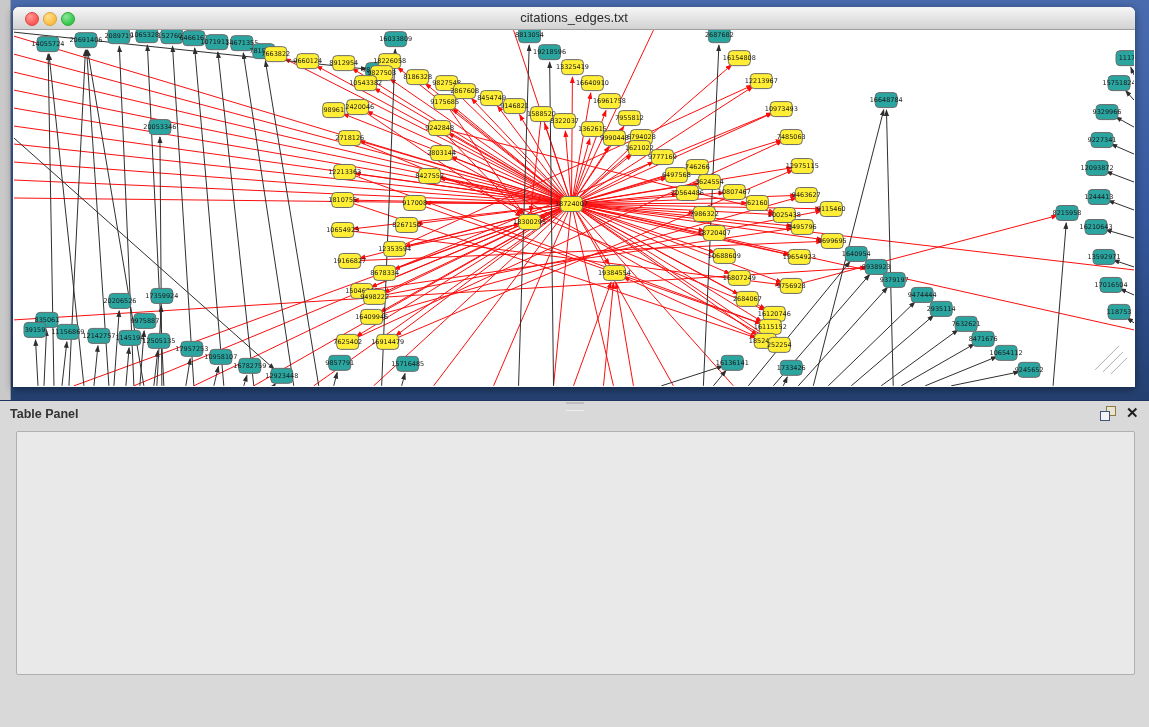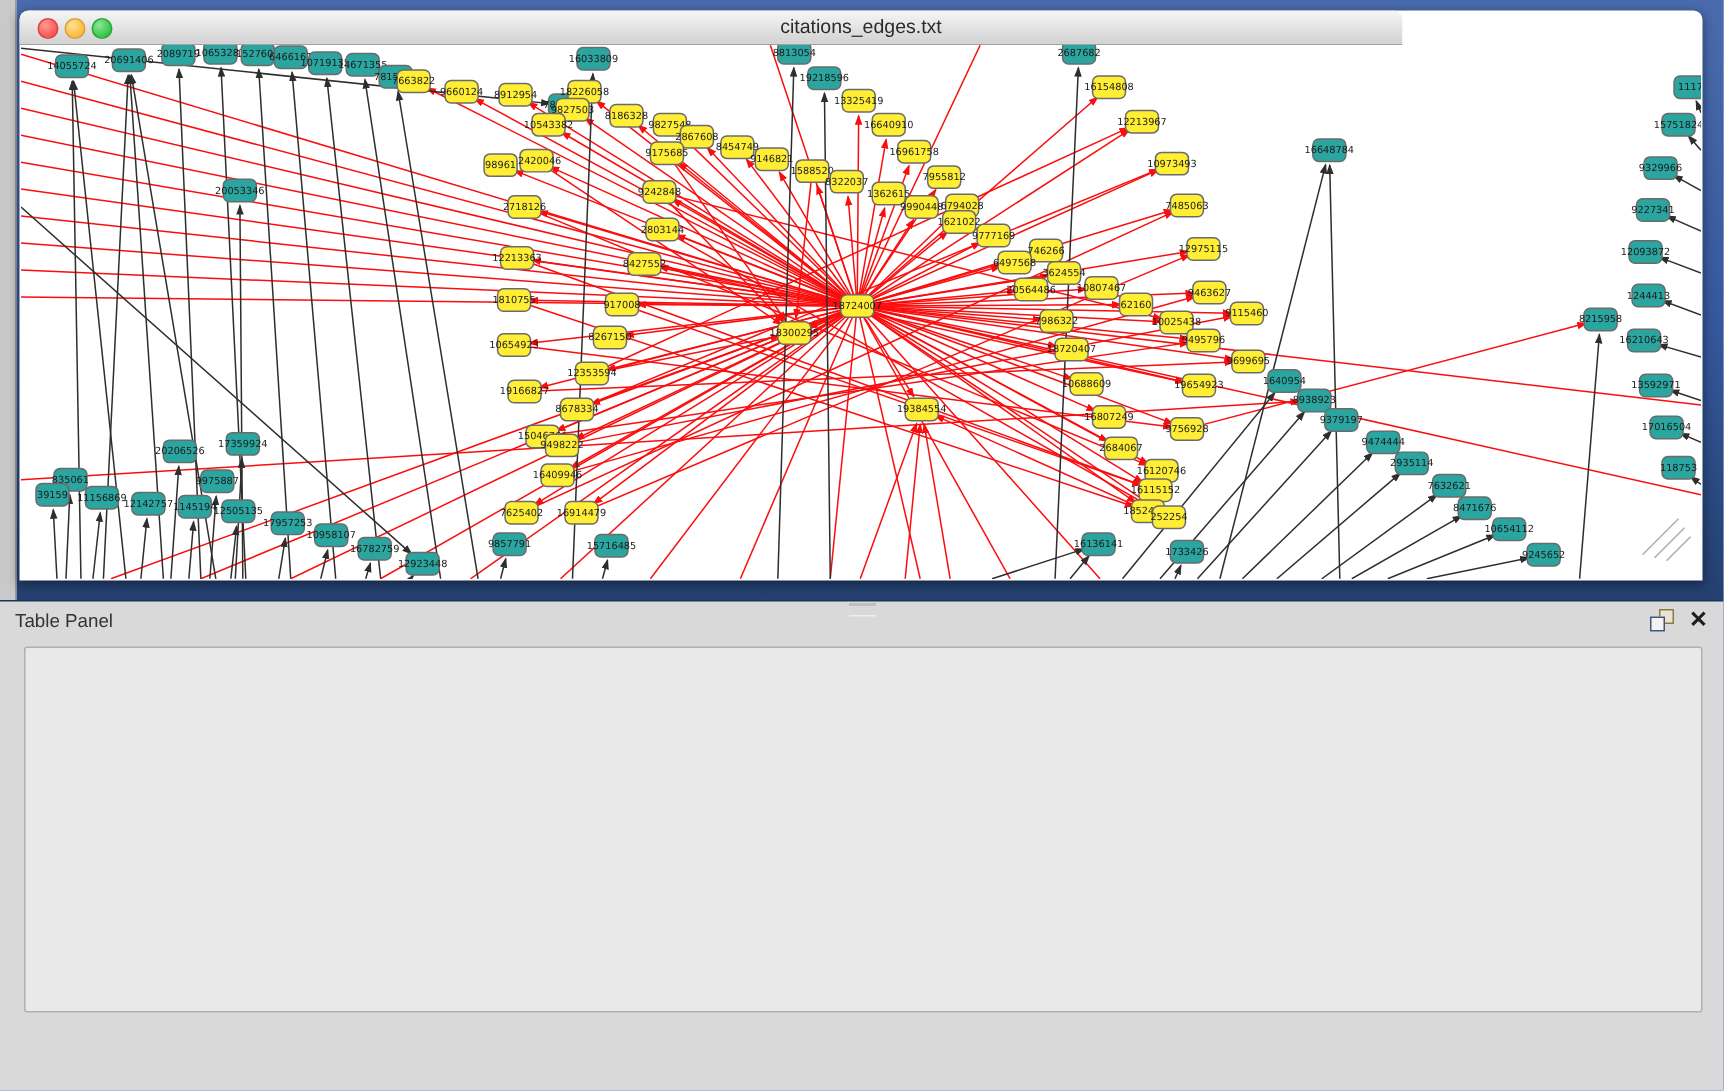--- a/index.html
+++ b/index.html
@@ -5,32 +5,32 @@
   html,body{margin:0;padding:0;}
   body{width:1149px;height:727px;overflow:hidden;position:relative;
        font-family:"Liberation Sans",sans-serif;background:#27488a;}
   .abs{position:absolute;}
   
   #desktop{left:0;top:0;width:1149px;height:400px;
            background:linear-gradient(180deg,#4a6cae 0%,#35589c 55%,#23406f 100%);}
   #left-strip{left:0;top:0;width:10px;height:400px;background:#c9c9c9;border-right:1px solid #9a9a9a;}
   #net-window{left:13px;top:7px;width:1122px;height:380px;border-radius:6px 6px 0 0;
               box-shadow:0 2px 8px rgba(0,0,0,.45);background:#fff;}
-  #titlebar{left:0;top:0;width:922px;height:22px;border-radius:6px 6px 0 0;
+  #titlebar{left:0;top:0;width:1122px;height:22px;border-radius:6px 6px 0 0;
             background:linear-gradient(180deg,#f6f6f6,#d2d2d2);border-bottom:1px solid #9f9f9f;}
   .tl{top:5px;width:12px;height:12px;border-radius:50%;}
   #tl-close{left:12px;background:radial-gradient(circle at 35% 30%,#ff9a96,#fc5753 70%);border:1px solid #d94542;}
   #tl-min{left:30px;background:radial-gradient(circle at 35% 30%,#ffe092,#fdbc40 70%);border:1px solid #d9a133;}
   #tl-zoom{left:48px;background:radial-gradient(circle at 35% 30%,#8ee698,#33c748 70%);border:1px solid #2aa73c;}
   #win-title{left:0;top:3px;width:1122px;text-align:center;font-size:13px;color:#2b2b2b;}
   #canvas-wrap{left:1px;top:23px;width:1120px;height:356px;background:#ffffff;overflow:hidden;}
   
   #table-panel{left:0;top:400px;width:1149px;height:327px;background:#d9d9d9;border-top:1px solid #1b3560;}
   #tp-header{left:0;top:0;width:1149px;height:26px;}
-  #tp-title{left:10px;top:6px;font-size:12.5px;color:#333;}
+  #tp-title{left:10px;top:6px;font-size:12.5px;color:#333;font-weight:bold;}
   #tp-grip{left:566px;top:1px;width:18px;height:6px;border-top:2px solid #bFbFbF;border-bottom:1px solid #efefef;}
   #float-btn{left:1100px;top:5px;width:16px;height:15px;}
   #float-btn .sq1{position:absolute;left:6px;top:0;width:8px;height:8px;border:1px solid #8c7a45;background:#e9e4d2;}
   #float-btn .sq2{position:absolute;left:0;top:5px;width:8px;height:8px;border:1px solid #40557e;background:#f4f4f4;}
   #close-btn{left:1126px;top:3px;font-size:15px;font-weight:bold;color:#1d1d1d;cursor:default;}
   #tp-inner{left:16px;top:30px;width:1117px;height:242px;background:#e9e9e9;border:1px solid #b0b0b0;border-radius:2px;}
 </style>
 </head>
 <body>
 

